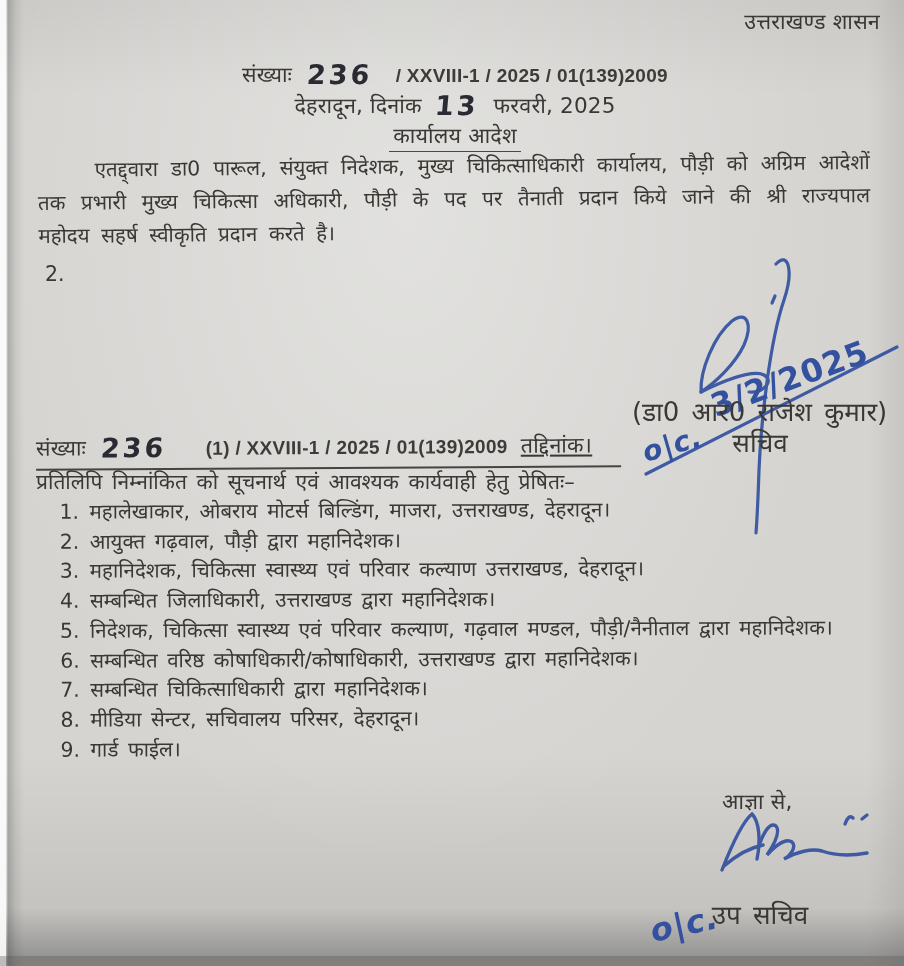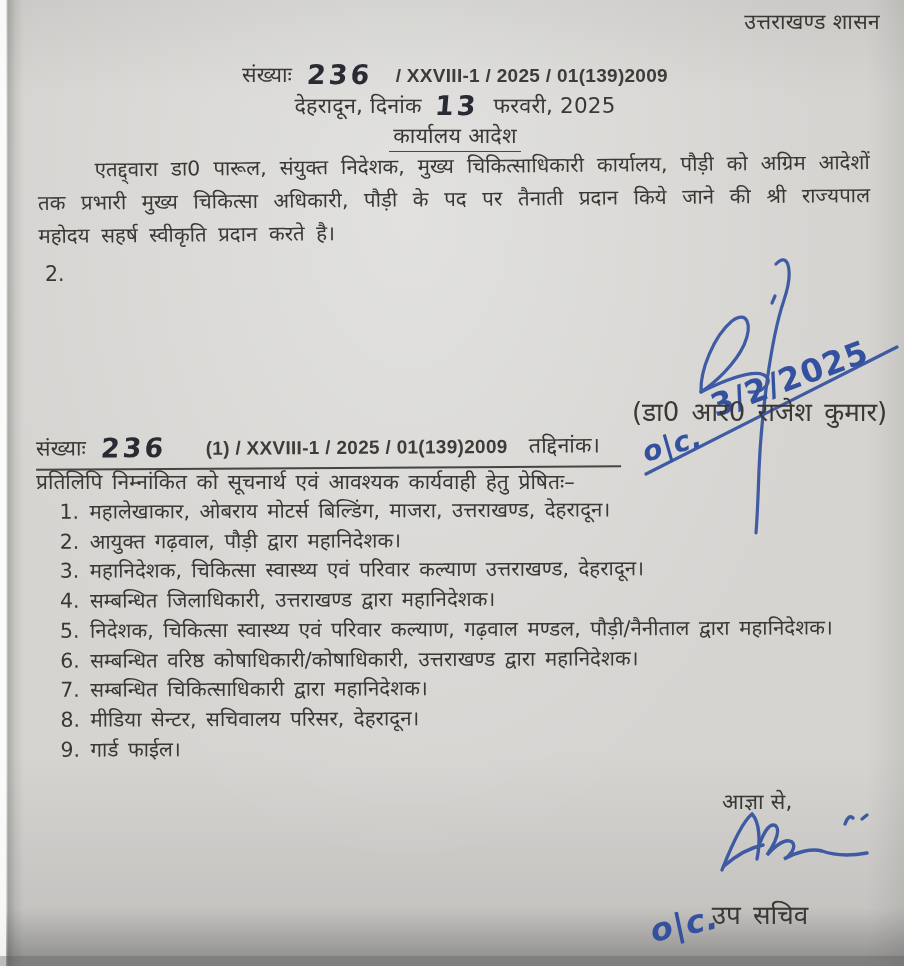--- a/index.html
+++ b/index.html
@@ -79,28 +79,29 @@
       <path d="M845,824 C847,818 850,815 853,818"></path>
       <path d="M862,819 l5,-4"></path>
     </g>
   </svg>
 
   <div class="abs ink" style="left:712px;top:388px;width:180px;transform:rotate(-20deg);transform-origin:left center;
        font-size:32px;font-weight:bold;letter-spacing:1px;">3/2/2025</div>
 
   <div class="abs sigtext" style="left:632px;top:393px;width:252px;white-space:nowrap;">(डा0 आर0 राजेश कुमार)</div>
 
+  <div class="abs sigtext" style="left:660px;top:424px;width:200px;">सचिव</div>
 
   <div class="abs ink ocmark" style="left:642px;top:428px;transform:rotate(-16deg);">o|c.</div>
 
   <div id="refline" class="abs">
     <span class="dev">संख्याः</span>
     <span class="hand" style="margin:0 34px 0 10px;">236</span>
     <span class="lat">(1) / XXVIII-1 / 2025 / 01(139)2009</span>
-    <span class="dev" style="margin-left:16px;">तद्दिनांक।</span>
+    <span class="dev" style="margin-left:8px;text-decoration:underline;">तद्दिनांक।</span>
   </div>
 
   <div id="copyline" class="abs">प्रतिलिपि निम्नांकित को सूचनार्थ एवं आवश्यक कार्यवाही हेतु प्रेषितः–</div>
 
   <ol id="rcptlist" class="abs">
     <li>
         <span class="num">1.</span>
         <span class="txt">महालेखाकार, ओबराय मोटर्स बिल्डिंग, माजरा, उत्तराखण्ड, देहरादून।</span>
       </li>
     <li>

